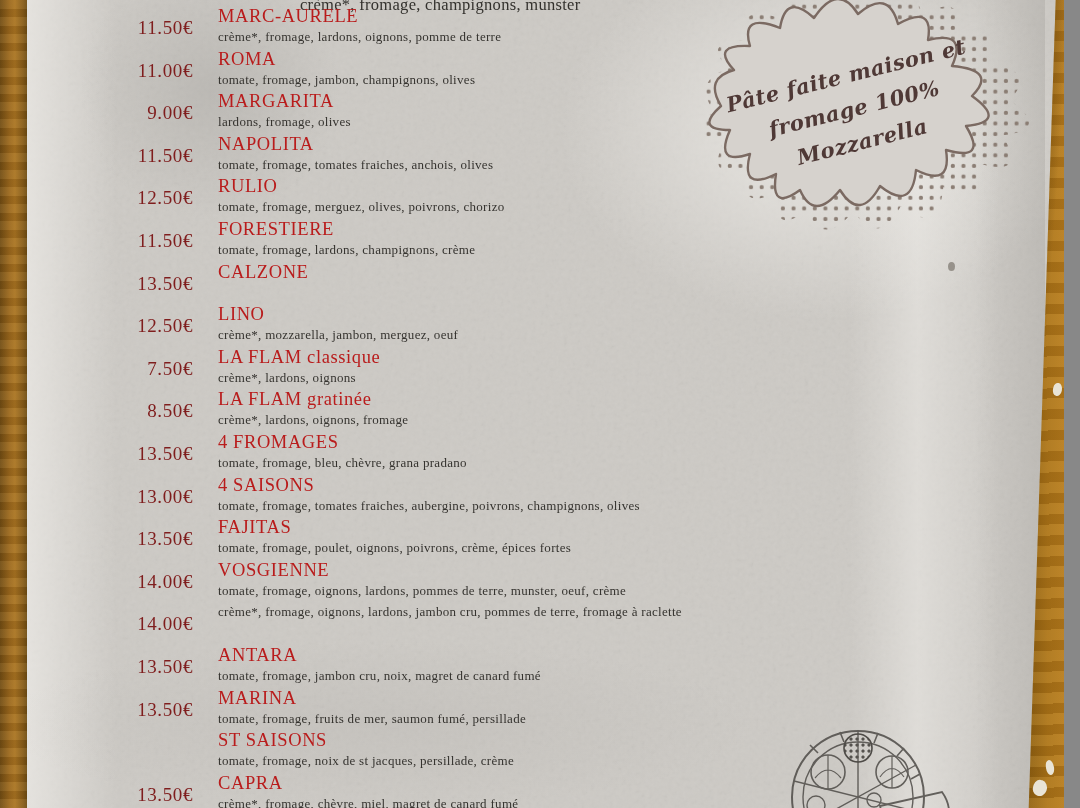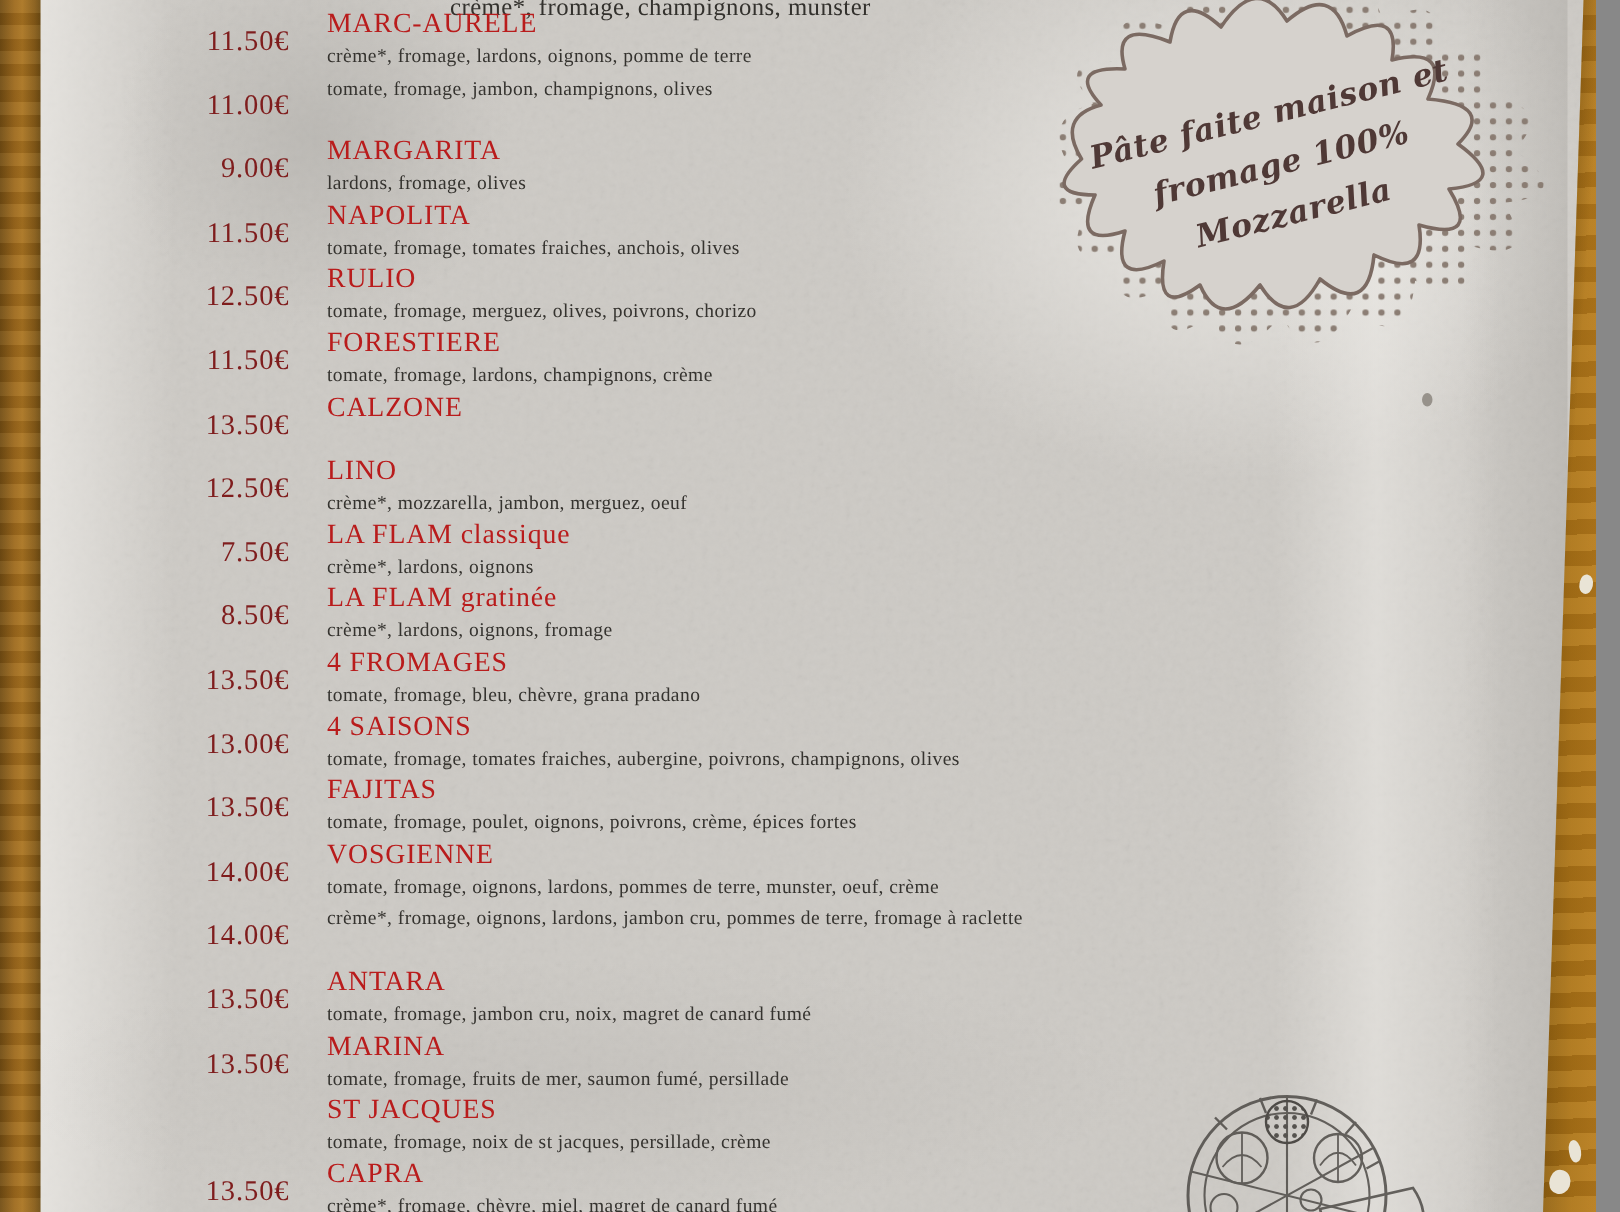--- a/index.html
+++ b/index.html
@@ -86,20 +86,21 @@
         <div class="item">
           <div class="price">11.50€</div>
           <div class="txt">
             <div class="name">MARC-AURELE</div>
             <div class="desc">crème*, fromage, lardons, oignons, pomme de terre</div>
           </div>
         </div>
         <div class="item">
           <div class="price">11.00€</div>
           <div class="txt">
+            <div class="name">ROMA</div>
             <div class="desc">tomate, fromage, jambon, champignons, olives</div>
           </div>
         </div>
         <div class="item">
           <div class="price">9.00€</div>
           <div class="txt">
             <div class="name">MARGARITA</div>
             <div class="desc">lardons, fromage, olives</div>
           </div>
         </div>
@@ -194,21 +195,21 @@
         </div>
         <div class="item">
           <div class="price">13.50€</div>
           <div class="txt">
             <div class="name">MARINA</div>
             <div class="desc">tomate, fromage, fruits de mer, saumon fumé, persillade</div>
           </div>
         </div>
         <div class="item">
           <div class="txt">
-            <div class="name">ST JACQUES</div>
+            <div class="name">ST SAISONS</div>
             <div class="desc">tomate, fromage, noix de st jacques, persillade, crème</div>
           </div>
         </div>
         <div class="item">
           <div class="price">13.50€</div>
           <div class="txt">
             <div class="name">CAPRA</div>
             <div class="desc">crème*, fromage, chèvre, miel, magret de canard fumé</div>
           </div>
         </div>

